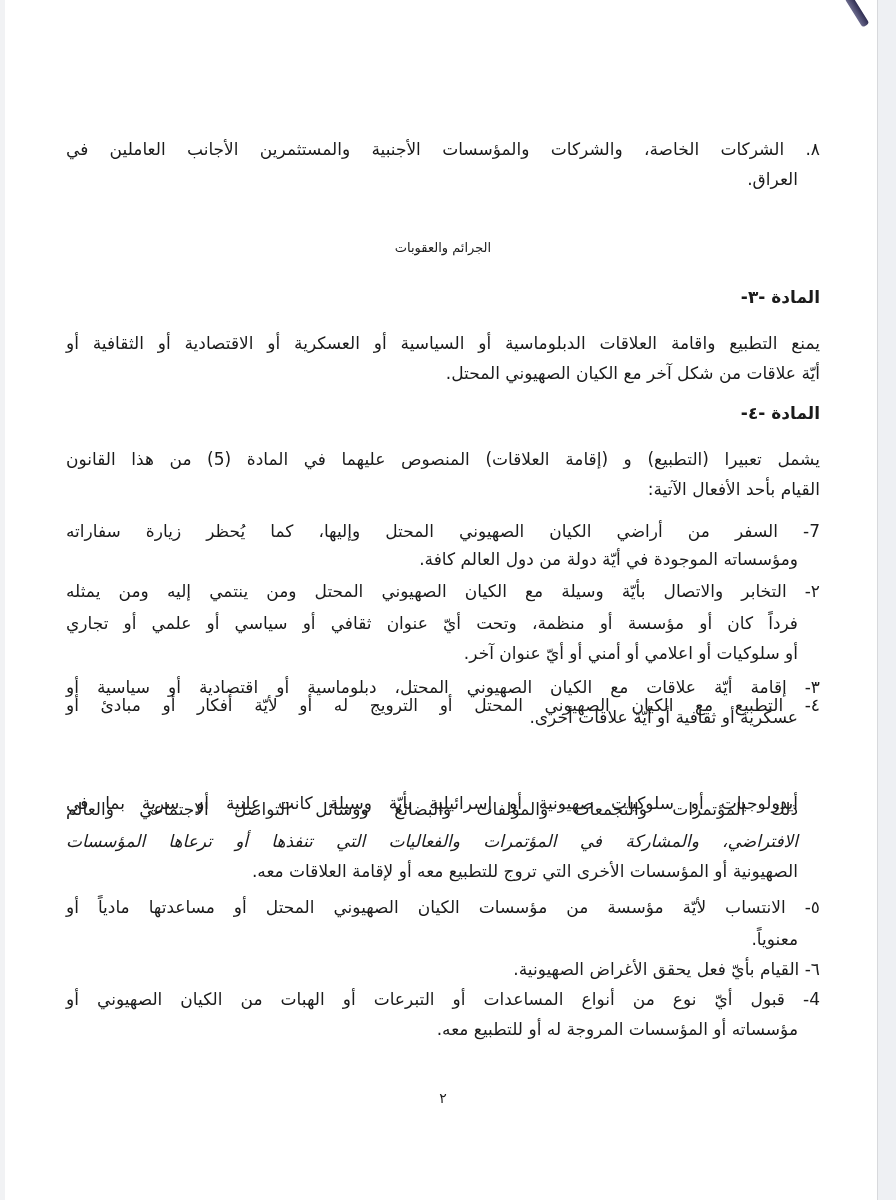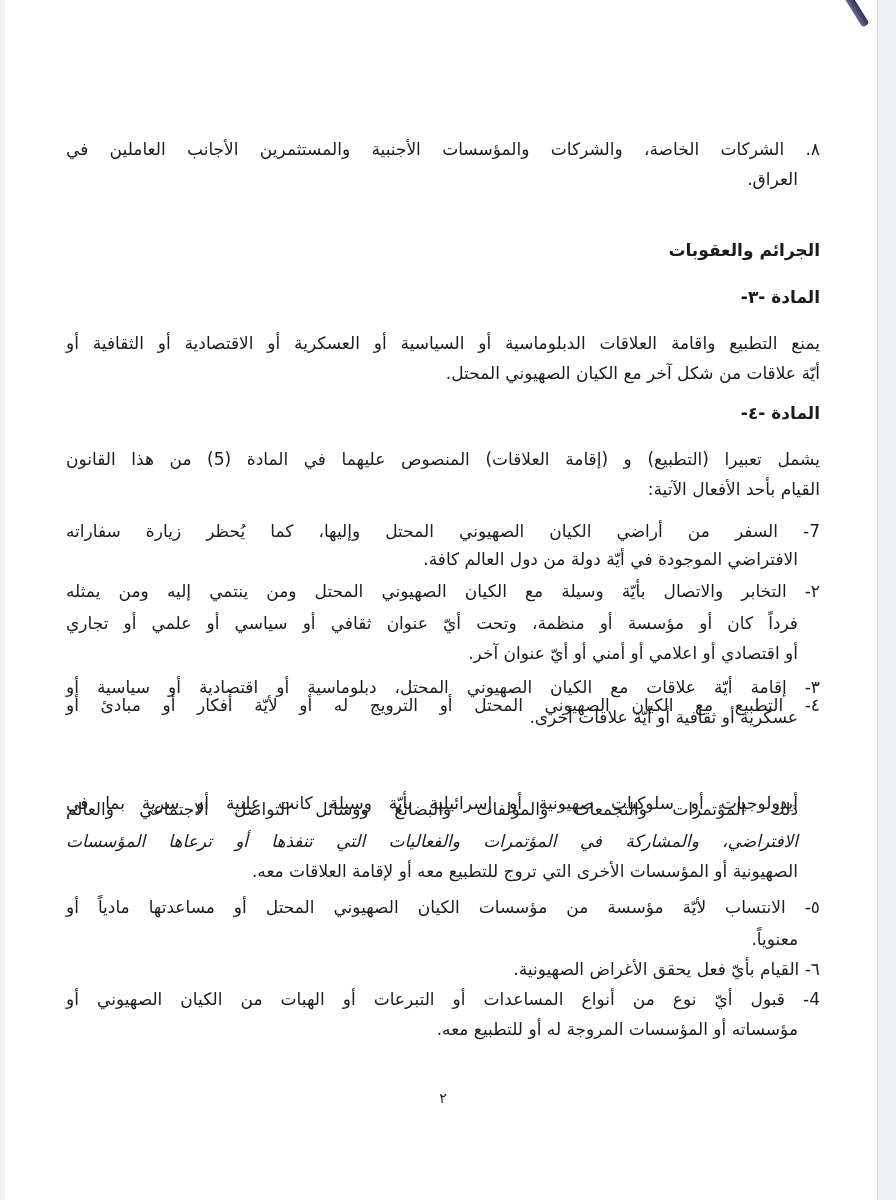--- a/index.html
+++ b/index.html
@@ -58,23 +58,23 @@
       line-height: 26px;
     }
     .justify {
       text-align: justify;
       text-align-last: justify;
     }
     .heading {
       position: absolute;
       left: 0;
       right: 0;
-      text-align: right;
-      font-weight: bold;
-      font-size: 17px;
+      text-align: center;
+      font-weight: normal;
+      font-size: 13px;
     }
     .article {
       font-weight: bold;
     }
     .page-number {
       position: absolute;
       left: 0;
       right: 0;
       text-align: center;
       font-size: 14px;
@@ -100,25 +100,25 @@
 
   <div class="line article" style="top:284px;">المادة -٣-</div>
   <div class="line justify" style="top:330px;">يمنع التطبيع واقامة العلاقات الدبلوماسية أو السياسية أو العسكرية أو الاقتصادية أو الثقافية أو</div>
   <div class="line" style="top:360px;">أيّة علاقات من شكل آخر مع الكيان الصهيوني المحتل.</div>
 
   <div class="line article" style="top:400px;">المادة -٤-</div>
   <div class="line justify" style="top:446px;">يشمل تعبيرا (التطبيع) و (إقامة العلاقات) المنصوص عليهما في المادة (5) من هذا القانون</div>
   <div class="line" style="top:476px;">القيام بأحد الأفعال الآتية:</div>
 
   <div class="line justify" style="top:518px;">7- السفر من أراضي الكيان الصهيوني المحتل وإليها، كما يُحظر زيارة سفاراته</div>
-  <div class="line indent" style="top:546px;">الافتراضي الموجودة في أيّة دولة من دول العالم كافة.</div>
+  <div class="line indent" style="top:546px;">ومؤسساته الموجودة في أيّة دولة من دول العالم كافة.</div>
 
   <div class="line justify" style="top:578px;">٢- التخابر والاتصال بأيّة وسيلة مع الكيان الصهيوني المحتل ومن ينتمي إليه ومن يمثله</div>
   <div class="line justify indent" style="top:610px;">فرداً كان أو مؤسسة أو منظمة، وتحت أيّ عنوان ثقافي أو سياسي أو علمي أو تجاري</div>
-  <div class="line indent" style="top:640px;">أو اقتصادي أو اعلامي أو أمني أو أيّ عنوان آخر.</div>
+  <div class="line indent" style="top:640px;">أو سلوكيات أو اعلامي أو أمني أو أيّ عنوان آخر.</div>
 
   <div class="line justify" style="top:674px;">٣- إقامة أيّة علاقات مع الكيان الصهيوني المحتل، دبلوماسية أو اقتصادية أو سياسية أو</div>
   <div class="line indent" style="top:704px;">عسكرية أو ثقافية أو أيّة علاقات أخرى.</div>
 
   <div class="line justify" style="top:692px;">٤- التطبيع مع الكيان الصهيوني المحتل أو الترويج له أو لأيّة أفكار أو مبادئ أو</div>
   <div class="line justify indent" style="top:766px;margin-top:24px;">أيدولوجيات أو سلوكيات صهيونية أو إسرائيلية بأيّة وسيلة كانت علنية أو سرية بما في</div>
   <div class="line justify indent" style="top:796px;">ذلك المؤتمرات والتجمعات والمؤلفات والبضائع ووسائل التواصل الاجتماعي والعالم</div>
   <div class="line justify indent" style="top:828px;font-style:italic;">الافتراضي، والمشاركة في المؤتمرات والفعاليات التي تنفذها أو ترعاها المؤسسات</div>
   <div class="line indent" style="top:858px;">الصهيونية أو المؤسسات الأخرى التي تروج للتطبيع معه أو لإقامة العلاقات معه.</div>
 

